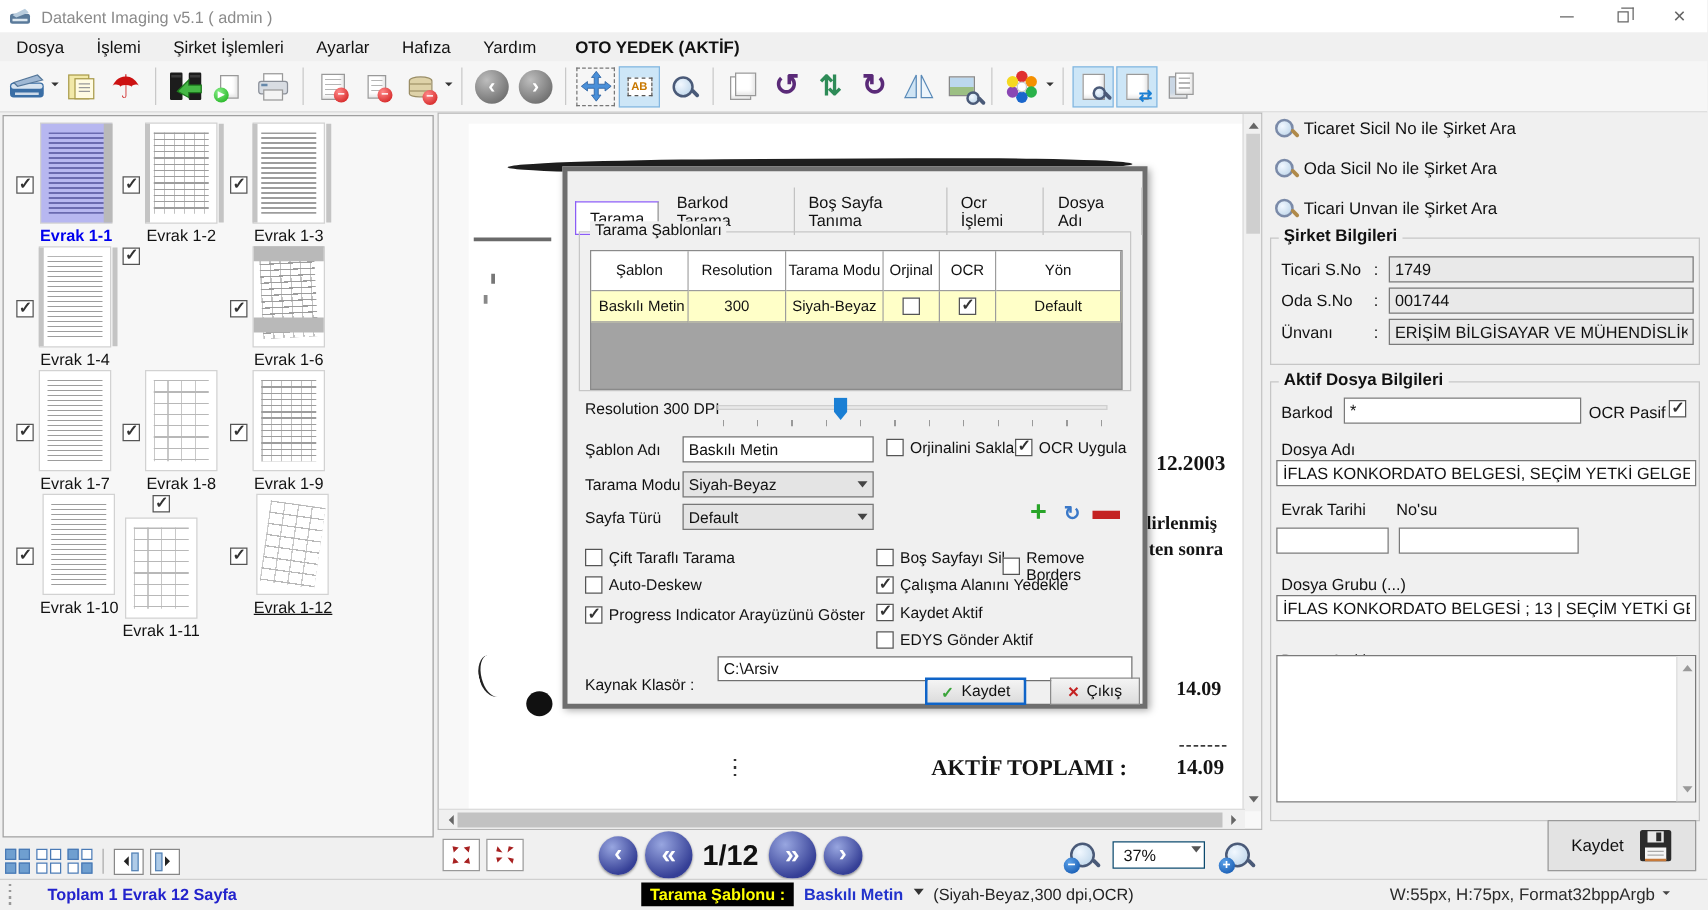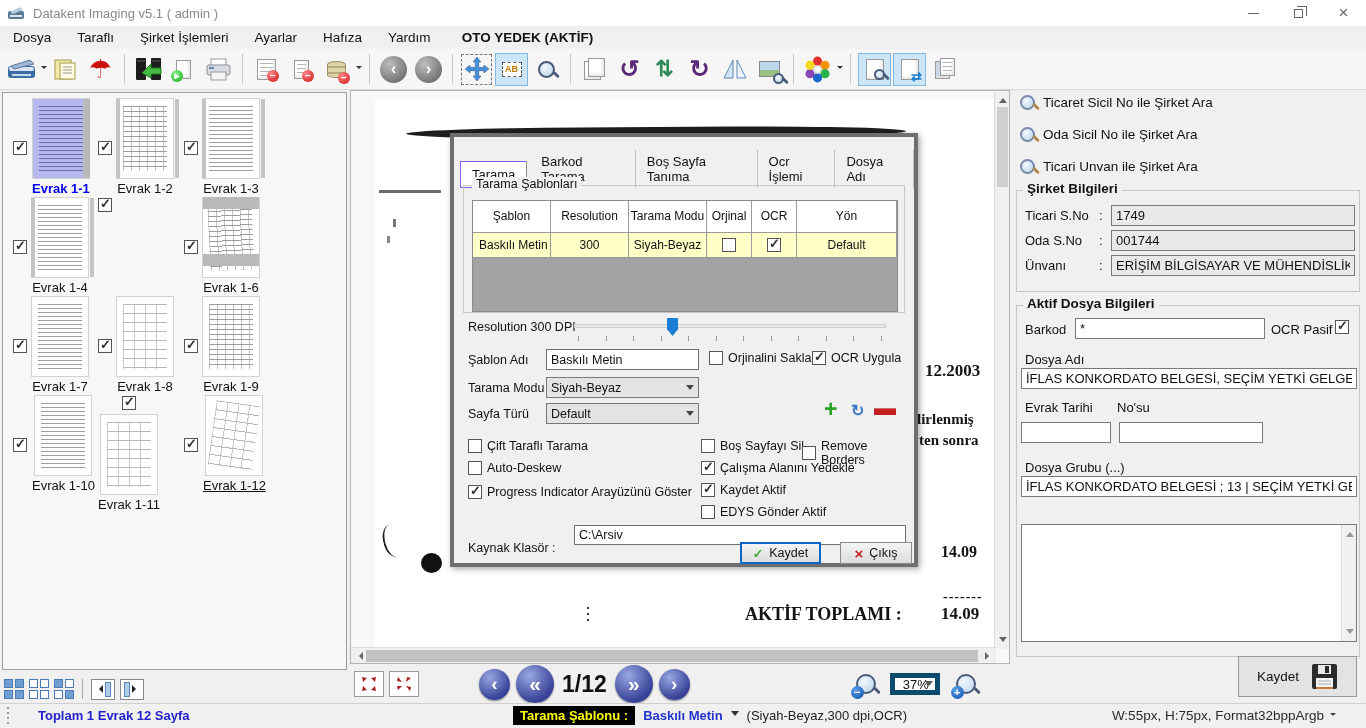--- a/index.html
+++ b/index.html
@@ -99,21 +99,21 @@
   .dselect{position:absolute;height:21px;border:1px solid #777;background:#e4e4e4;font-size:12.5px;display:flex;align-items:center;padding:0 4px;justify-content:space-between;}
   .chev{width:0;height:0;border:4px solid transparent;border-top:5px solid #444;margin-top:4px;}
   .cbrow{position:absolute;display:flex;align-items:center;gap:5px;font-size:12.5px;}
   .dbtn{position:absolute;height:22px;background:linear-gradient(#f4f4f4,#dcdcdc);border:1px solid #8a8a8a;display:flex;align-items:center;justify-content:center;gap:6px;font-size:12.5px;}
   .dbtn.primary{border:2px solid #0f64c8;}
 
   
   .navbar{position:absolute;left:350px;top:666px;width:660px;height:36px;display:flex;align-items:center;}
   .fitbox{width:30px;height:26px;background:#fff;border:1px solid #999;display:flex;align-items:center;justify-content:center;}
   .ncirc{border-radius:50%;background:radial-gradient(circle at 35% 28%,#98a6e0,#353f96 72%);color:#fff;display:flex;align-items:center;justify-content:center;font-weight:bold;box-shadow:0 1px 2px rgba(0,0,0,.45);}
-  .zoombox{width:50px;height:22px;background:#fff;border:5px solid #0c4a6e;display:flex;align-items:center;font-size:13px;padding-left:8px;position:relative;}
+  .zoombox{width:74px;height:22px;background:#fff;border:1px solid #0c4a6e;display:flex;align-items:center;font-size:13px;padding-left:8px;position:relative;}
   .zoombox .zarr{position:absolute;right:2px;top:3px;}
   .magbadge{position:absolute;left:-7px;bottom:-7px;width:13px;height:13px;border-radius:50%;background:radial-gradient(circle at 35% 30%,#5aa0e8,#0b4fa8);color:#fff;font-size:11px;font-weight:bold;line-height:12px;text-align:center;}
 
   
   .rightpanel{position:absolute;left:1010px;top:90px;width:356px;height:613px;background:#f0f0f0;}
   .searchrow{position:absolute;display:flex;align-items:center;gap:8px;font-size:13.5px;}
   .rgbox{position:absolute;border:1px solid #c6c6c6;}
   .rgbox .leg{position:absolute;top:-10px;left:6px;background:#f0f0f0;padding:0 4px;font-weight:bold;font-size:13.5px;}
   .rrow{position:absolute;display:flex;align-items:center;font-size:13px;}
   .rinput{height:21px;border:1px solid #7a7a7a;background:#e9e9e9;font-size:13px;padding:0 4px;color:#111;overflow:hidden;white-space:nowrap;}
@@ -150,21 +150,21 @@
         </div>
       <div class="wbtn">
           <div class="restore"></div>
         </div>
       <div class="wbtn" style="font-size:17px;">×</div>
     </div>
   </div>
 
   <div class="menubar">
     <span class="mitem">Dosya</span>
-    <span class="mitem">Taraflı</span>
+    <span class="mitem">İşlemi</span>
     <span class="mitem">Şirket İşlemleri</span>
     <span class="mitem">Ayarlar</span>
     <span class="mitem">Hafıza</span>
     <span class="mitem">Yardım</span>
     <span class="mitem bold">OTO YEDEK (AKTİF)</span>
   </div>
 
   <div class="toolbar">
     <div class="ti">
       <svg width="30" height="24">

